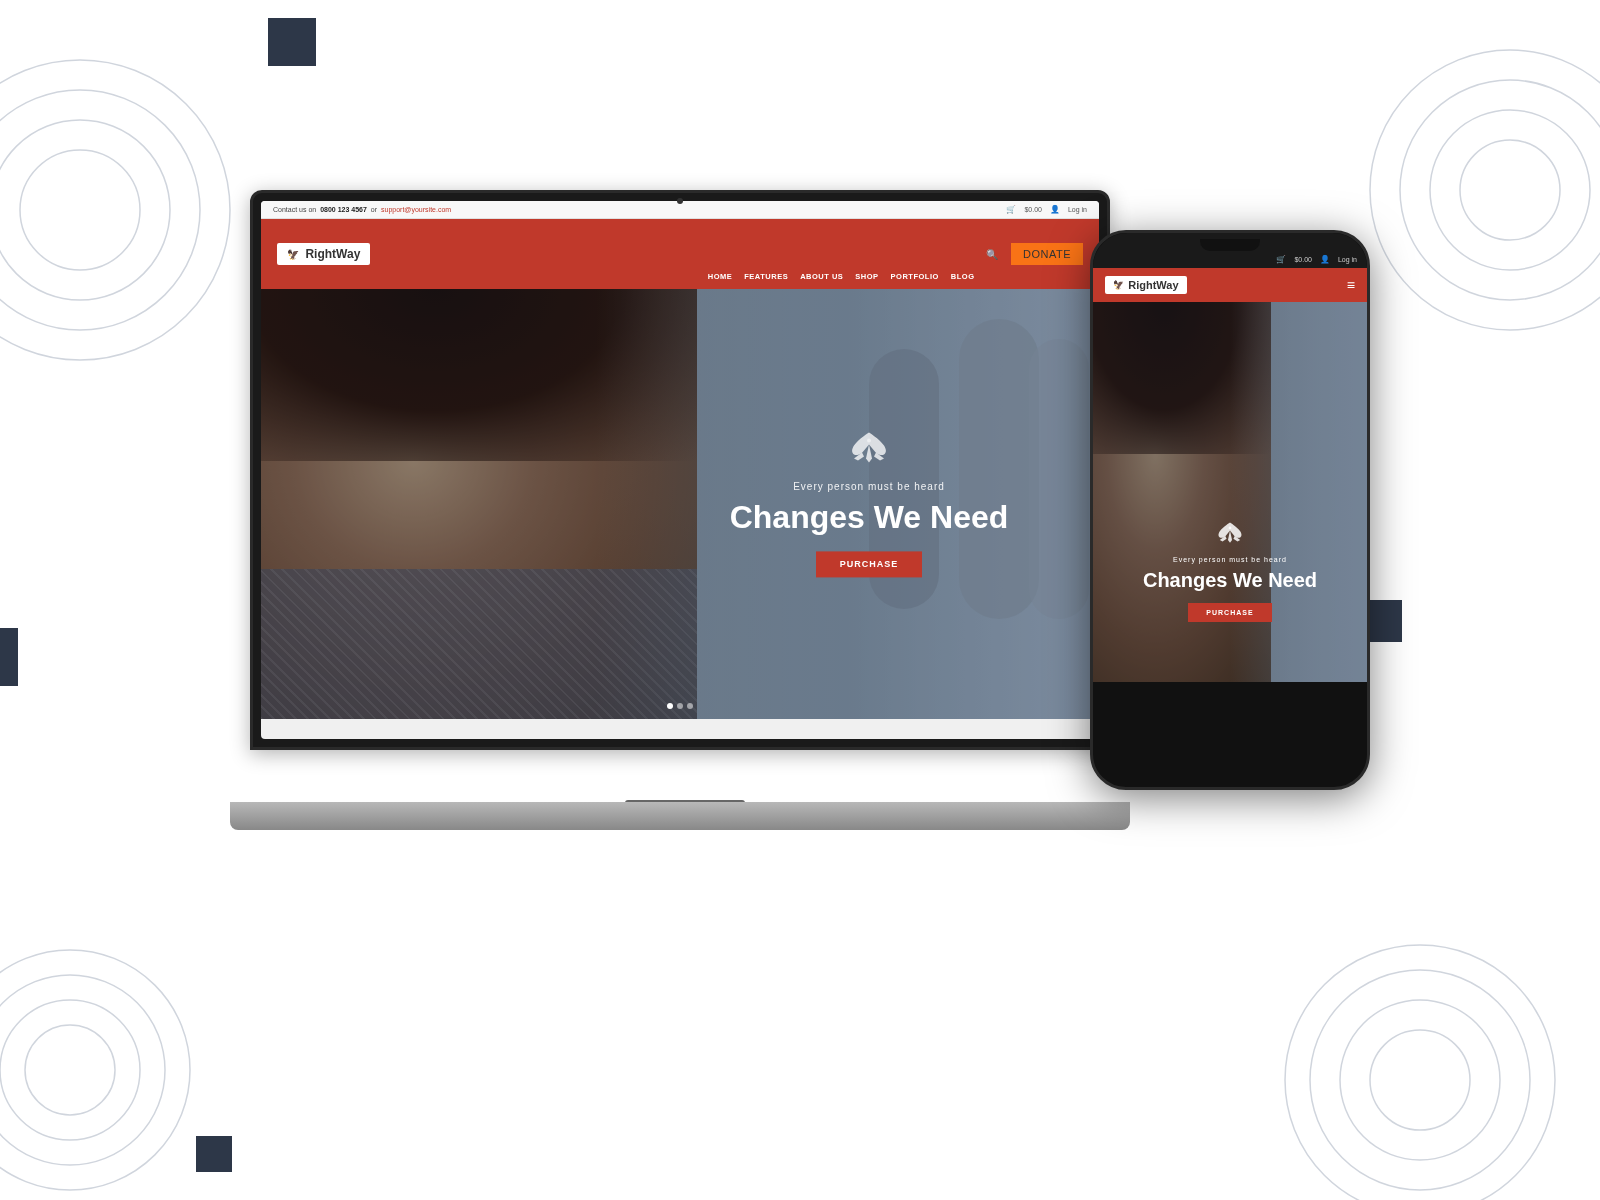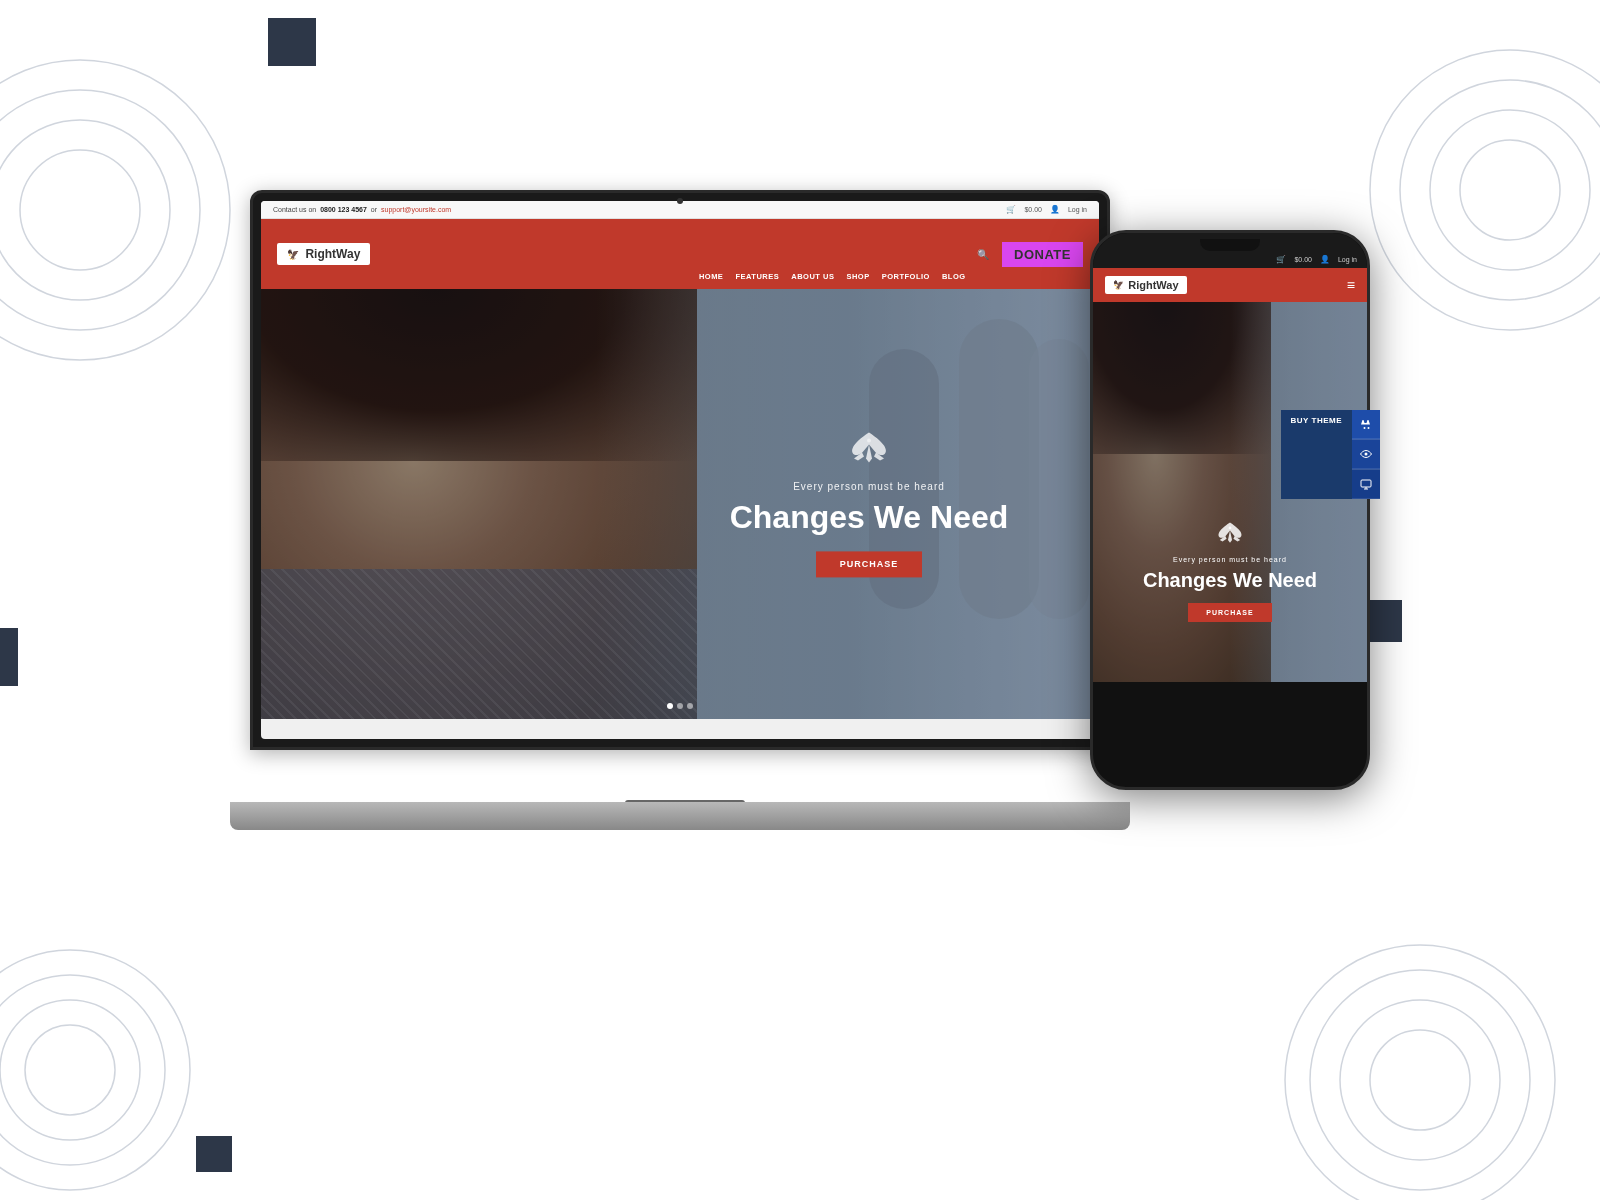--- a/index.html
+++ b/index.html
@@ -159,24 +159,24 @@
     .site-nav-link {
       color: white;
       font-size: 7.5px;
       font-weight: 600;
       letter-spacing: 0.5px;
       text-transform: uppercase;
       margin-top: 45px;
     }
 
     .site-donate-btn {
-      background: #d946ef;
+      background: #f97316;
       color: #333;
-      font-size: 13px;
-      font-weight: bold;
+      font-size: 11px;
+      font-weight: normal;
       padding: 5px 12px;
       border: none;
       letter-spacing: 0.5px;
     }
 
     .site-search-icon {
       color: white;
       font-size: 10px;
     }
 
@@ -590,43 +590,17 @@
               </div>
               <div class="phone-hero-subtitle">Every person must be heard</div>
               <div class="phone-hero-title">Changes We Need</div>
               <div class="phone-hero-cta">PURCHASE</div>
             </div>
           </div>
 
         </div>
       </div>
 
-      <div class="buy-theme-overlay">
-        <div style="display:flex; flex-direction:row; align-items:stretch;">
-          <div class="buy-theme-btn">BUY THEME</div>
-          <div style="display:flex; flex-direction:column;">
-            <div class="buy-theme-icon-btn" style="background:#1e4daa;">
-              <svg width="12" height="12" viewBox="0 0 24 24" fill="white">
-                  <path d="M7 4h-2l-3 9h18l-3-9h-2l-2 6H9L7 4z"></path>
-                  <circle cx="9" cy="20" r="2" fill="white"></circle>
-                  <circle cx="17" cy="20" r="2" fill="white"></circle>
-                </svg>
-            </div>
-            <div class="buy-theme-icon-btn" style="background:#1a4499; border-top:1px solid rgba(255,255,255,0.15);">
-              <svg width="12" height="12" viewBox="0 0 24 24" fill="white">
-                  <path d="M12 5C7 5 3 9 1 12C3 15 7 19 12 19C17 19 21 15 23 12C21 9 17 5 12 5Z" stroke="white" fill="none" stroke-width="2"></path>
-                  <circle cx="12" cy="12" r="3" fill="white"></circle>
-                </svg>
-            </div>
-            <div class="buy-theme-icon-btn" style="background:#163d8a; border-top:1px solid rgba(255,255,255,0.15);">
-              <svg width="12" height="12" viewBox="0 0 24 24" fill="none">
-                  <rect x="2" y="4" width="20" height="14" rx="2" stroke="white" stroke-width="2"></rect>
-                  <path d="M8 22h8M12 18v4" stroke="white" stroke-width="2"></path>
-                </svg>
-            </div>
-          </div>
-        </div>
-      </div>
 
     </div>
 
   </div>
 </div>
 
 </body></html>

